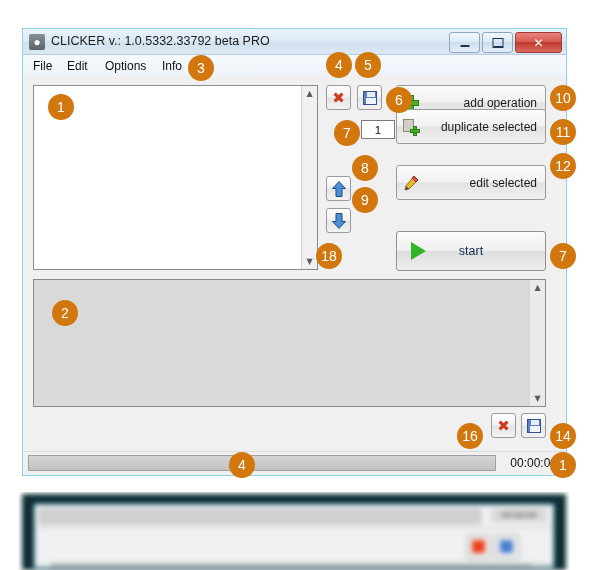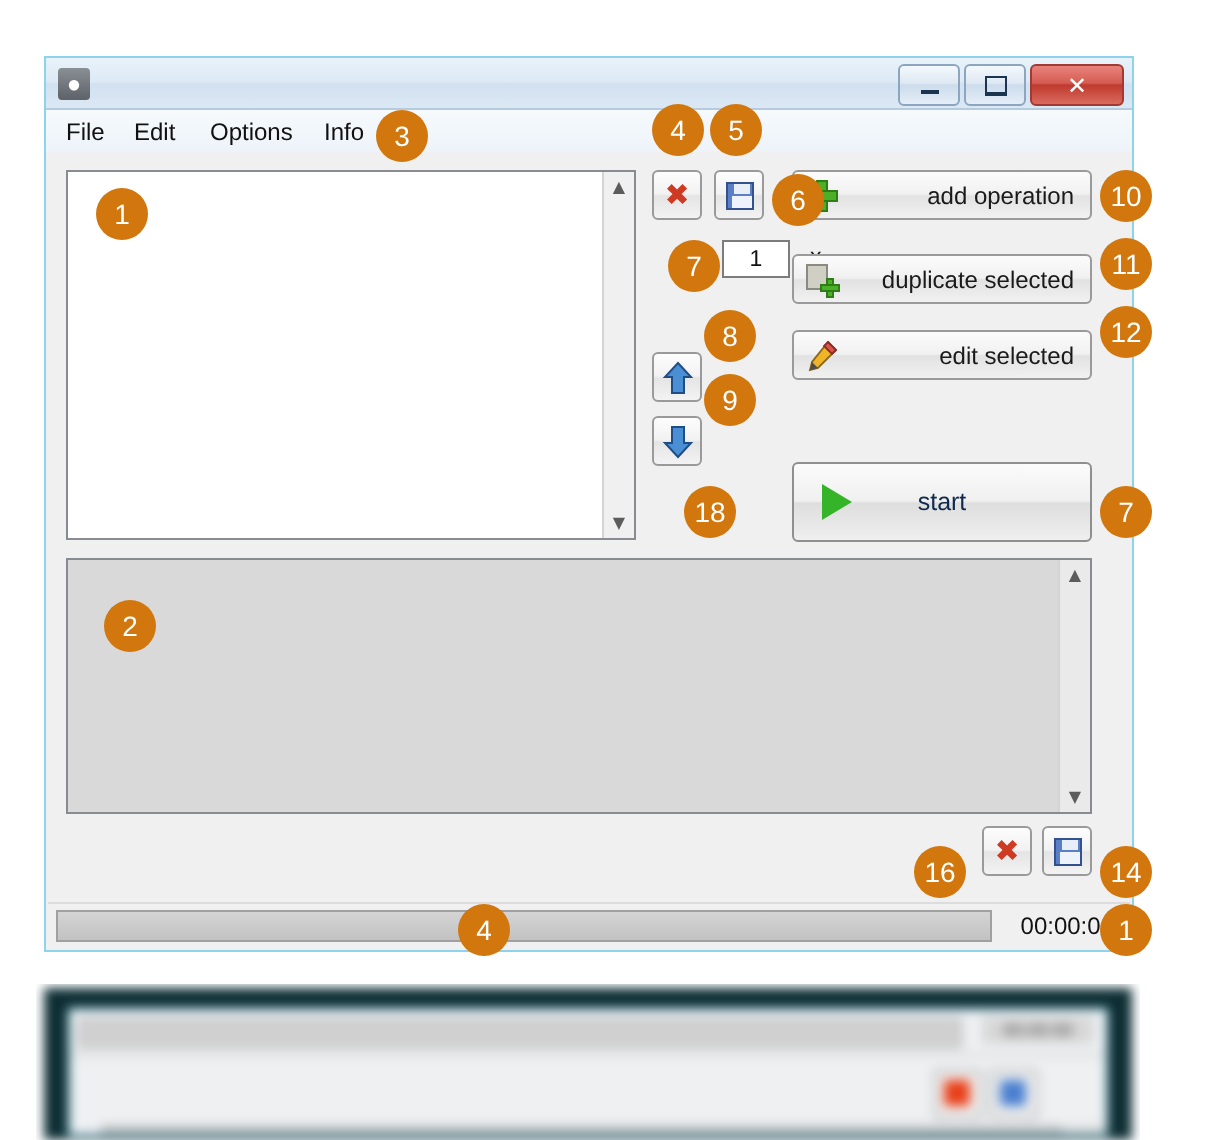--- a/index.html
+++ b/index.html
@@ -140,21 +140,21 @@
   }
   .ico-save-wrap:after {
     content: ""; position: absolute; left: 2px; bottom: 0; width: 10px; height: 6px;
     background: #eef3fb;
   }
   .arrow-svg { position: absolute; left: 50%; top: 50%; transform: translate(-50%,-50%); }
 
   
   .action-btn {
     position: absolute;
-    height: 25px;
+    height: 35px;
     border: 1px solid #9a9a9a;
     border-radius: 3px;
     background: linear-gradient(to bottom,#fbfbfb 0%,#f1f1f1 48%,#e2e2e2 52%,#f1f1f1 100%);
     box-sizing: border-box;
   }
   .action-btn .lbl {
     position: absolute; right: 8px; top: 50%; transform: translateY(-50%);
     font-size: 12px; color: #1a1a1a; white-space: nowrap;
   }
   .action-btn .ico {
@@ -303,20 +303,21 @@
 </style>
 </head>
 <body>
 
 <div id="root">
 
   <div class="app-window">
 
     <div class="titlebar">
       <div class="title-icon">●</div>
+      <div class="title-text">CLICKER v.: 1.0.5332.33792 beta  PRO</div>
       <div class="win-btns">
         <div class="win-btn">
           <div class="wb-min"></div>
         </div>
         <div class="win-btn">
           <div class="wb-max"></div>
         </div>
         <div class="win-btn close">
           <div class="wb-glyph">✕</div>
         </div>
@@ -371,21 +372,21 @@
         </svg>
       </div>
 
       <div class="action-btn" style="left:373px; top:9px; width:150px;">
         <div class="ico">
             <div class="plus-ico"></div>
           </div>
         <div class="lbl">add operation</div>
       </div>
 
-      <div class="action-btn" style="left:373px; top:51px; width:150px;padding-left:42px;">
+      <div class="action-btn" style="left:373px; top:33px; width:150px;padding-left:42px;">
         <div class="ico">
           <div class="dup-ico">
               <div class="sheet"></div>
               <div class="mini-plus"></div>
             </div>
         </div>
         <div class="lbl">duplicate selected</div>
       </div>
 
       <div class="action-btn" style="left:373px; top:77px; width:150px;margin-top:12px;">
@@ -451,15 +452,15 @@
   <div class="badge" style="left:352px; top:155px;">8</div>
   <div class="badge" style="left:352px; top:187px;">9</div>
   <div class="badge" style="left:550px; top:85px;">10</div>
   <div class="badge" style="left:550px; top:119px;">11</div>
   <div class="badge" style="left:550px; top:153px;">12</div>
   <div class="badge" style="left:550px; top:243px;">7</div>
   <div class="badge" style="left:550px; top:423px;">14</div>
   <div class="badge" style="left:550px; top:452px;">1</div>
   <div class="badge" style="left:457px; top:423px;">16</div>
   <div class="badge" style="left:229px; top:452px;">4</div>
-  <div class="badge" style="left:342px; top:243px;">18</div>
+  <div class="badge" style="left:316px; top:243px;">18</div>
 
 </div>
 
 </body></html>

